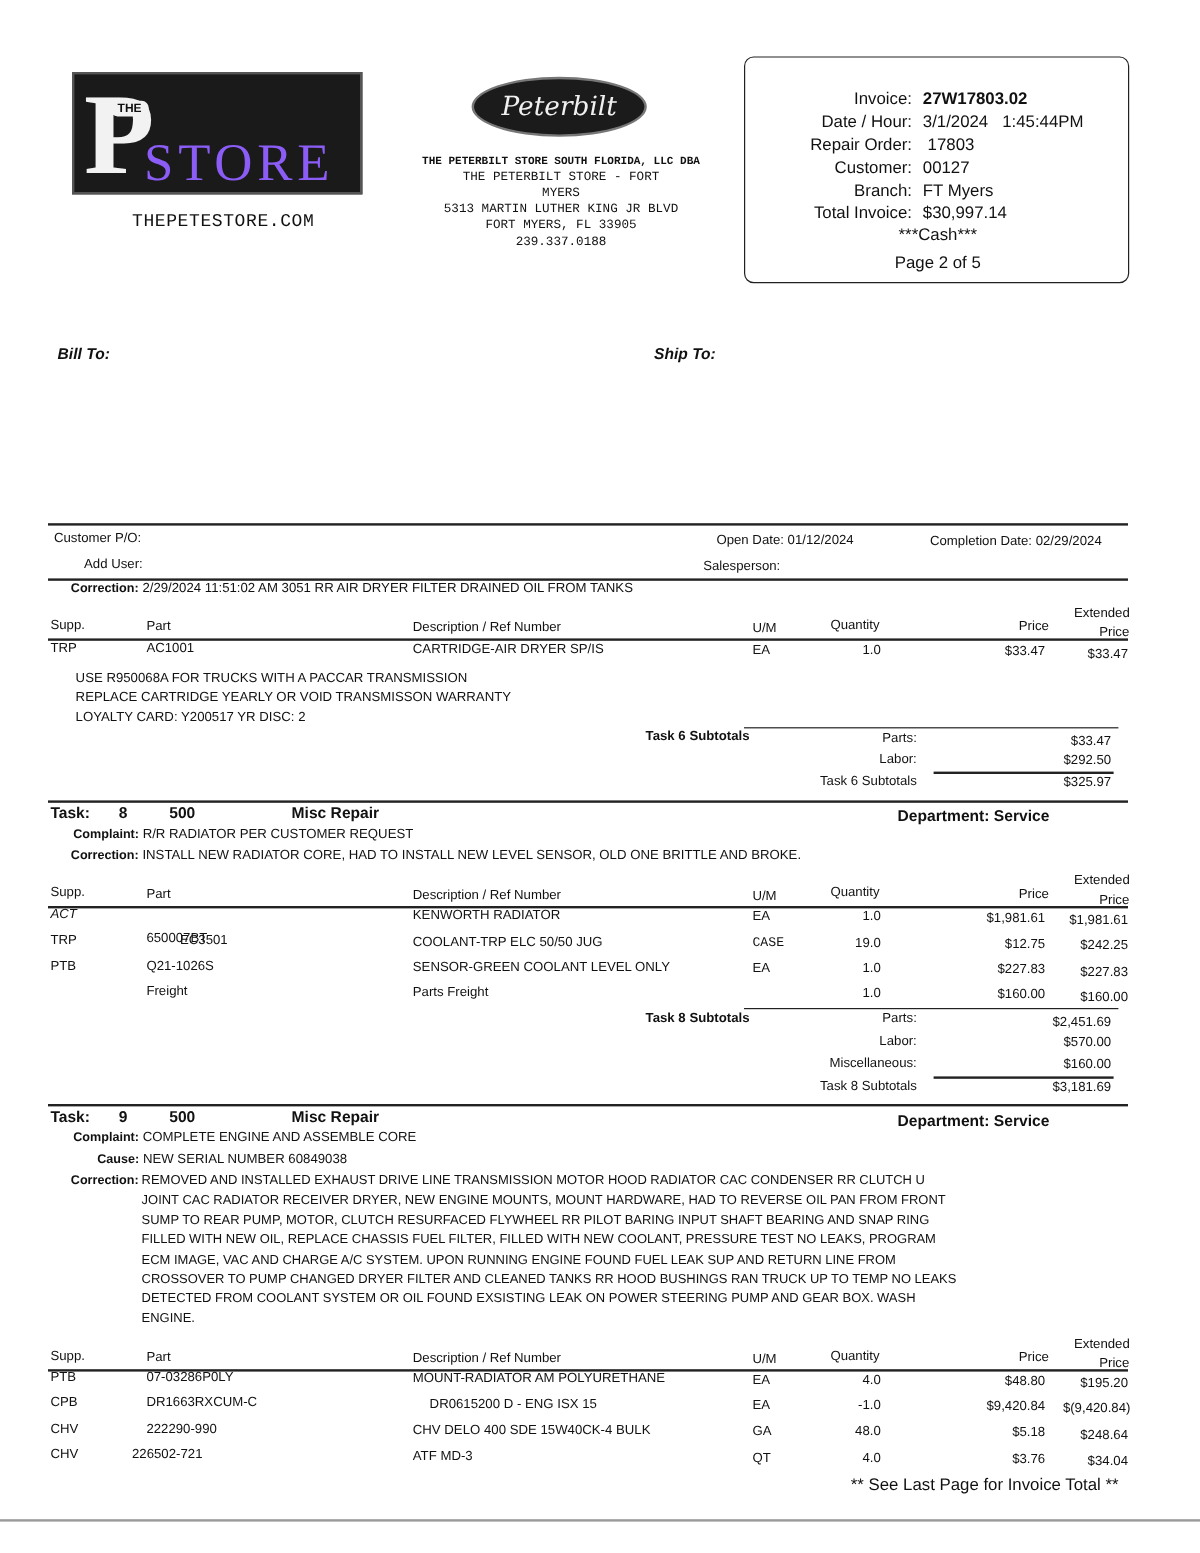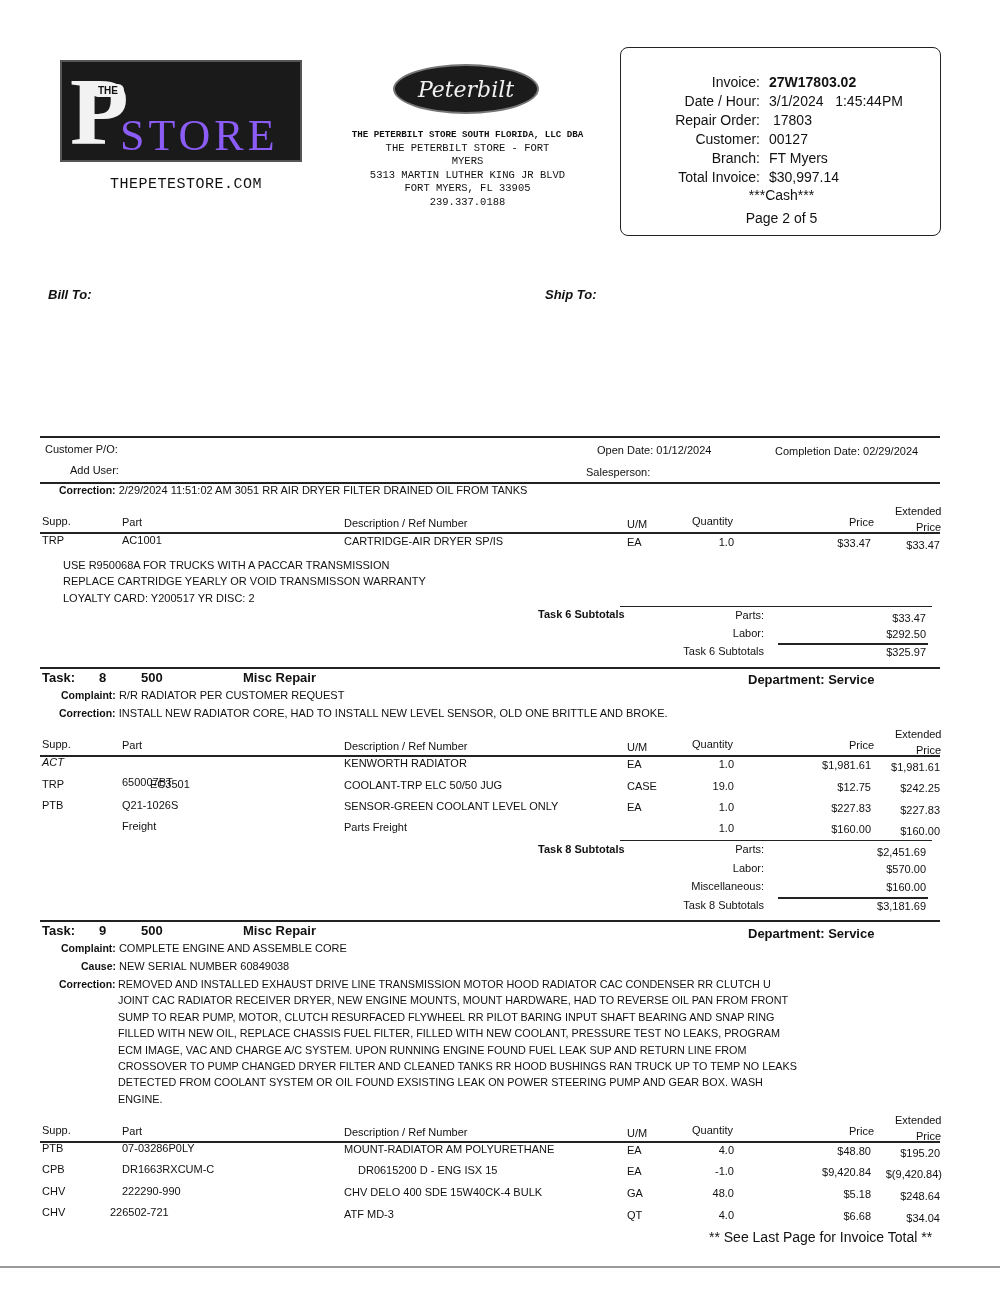--- a/index.html
+++ b/index.html
@@ -180,21 +180,21 @@
   <div class="txt" style="left:344px;top:757px;">KENWORTH RADIATOR</div>
   <div class="txt" style="left:627px;top:758px;">EA</div>
   <div class="txt right" style="left:680px;width:54px;top:758px;">1.0</div>
   <div class="txt right" style="left:800px;width:71px;top:759px;">$1,981.61</div>
   <div class="txt right" style="left:870px;width:70px;top:761px;">$1,981.61</div>
 </div>
 <div>
   <div class="txt" style="left:42px;top:778px;">TRP</div>
   <div class="txt" style="left:122px;top:778px;margin-left:28px;">EC3501</div>
   <div class="txt" style="left:344px;top:779px;">COOLANT-TRP ELC 50/50 JUG</div>
-  <div class="txt" style="left:627px;top:780px;">CASE</div>
+  <div class="txt" style="left:627px;top:780px;font-family:Liberation Mono, monospace;">CASE</div>
   <div class="txt right" style="left:680px;width:54px;top:780px;">19.0</div>
   <div class="txt right" style="left:800px;width:71px;top:781px;">$12.75</div>
   <div class="txt right" style="left:870px;width:70px;top:782px;">$242.25</div>
 </div>
 <div>
   <div class="txt" style="left:42px;top:799px;">PTB</div>
   <div class="txt" style="left:122px;top:799px;">Q21-1026S</div>
   <div class="txt" style="left:344px;top:800px;">SENSOR-GREEN COOLANT LEVEL ONLY</div>
   <div class="txt" style="left:627px;top:801px;">EA</div>
   <div class="txt right" style="left:680px;width:54px;top:801px;">1.0</div>
@@ -281,19 +281,19 @@
   <div class="txt right" style="left:680px;width:54px;top:1187px;">48.0</div>
   <div class="txt right" style="left:800px;width:71px;top:1188px;">$5.18</div>
   <div class="txt right" style="left:870px;width:70px;top:1190px;">$248.64</div>
 </div>
 <div>
   <div class="txt" style="left:42px;top:1206px;">CHV</div>
   <div class="txt" style="left:110px;top:1206px;">226502-721</div>
   <div class="txt" style="left:344px;top:1208px;text-align:center;">ATF MD-3</div>
   <div class="txt" style="left:627px;top:1209px;">QT</div>
   <div class="txt right" style="left:680px;width:54px;top:1209px;">4.0</div>
-  <div class="txt right" style="left:800px;width:71px;top:1210px;">$6.68</div>
+  <div class="txt right" style="left:800px;width:71px;top:1210px;">$3.76</div>
   <div class="txt right" style="left:870px;width:70px;top:1212px;">$34.04</div>
 </div>
 
 <div class="txt see-last" style="left:709px;top:1231px;">** See Last Page for Invoice Total **</div>
 
 <div class="hr" style="left:0;top:1266px;width:1000px;height:2px;background:#9a9a9a;"></div>
 
 </body></html>

